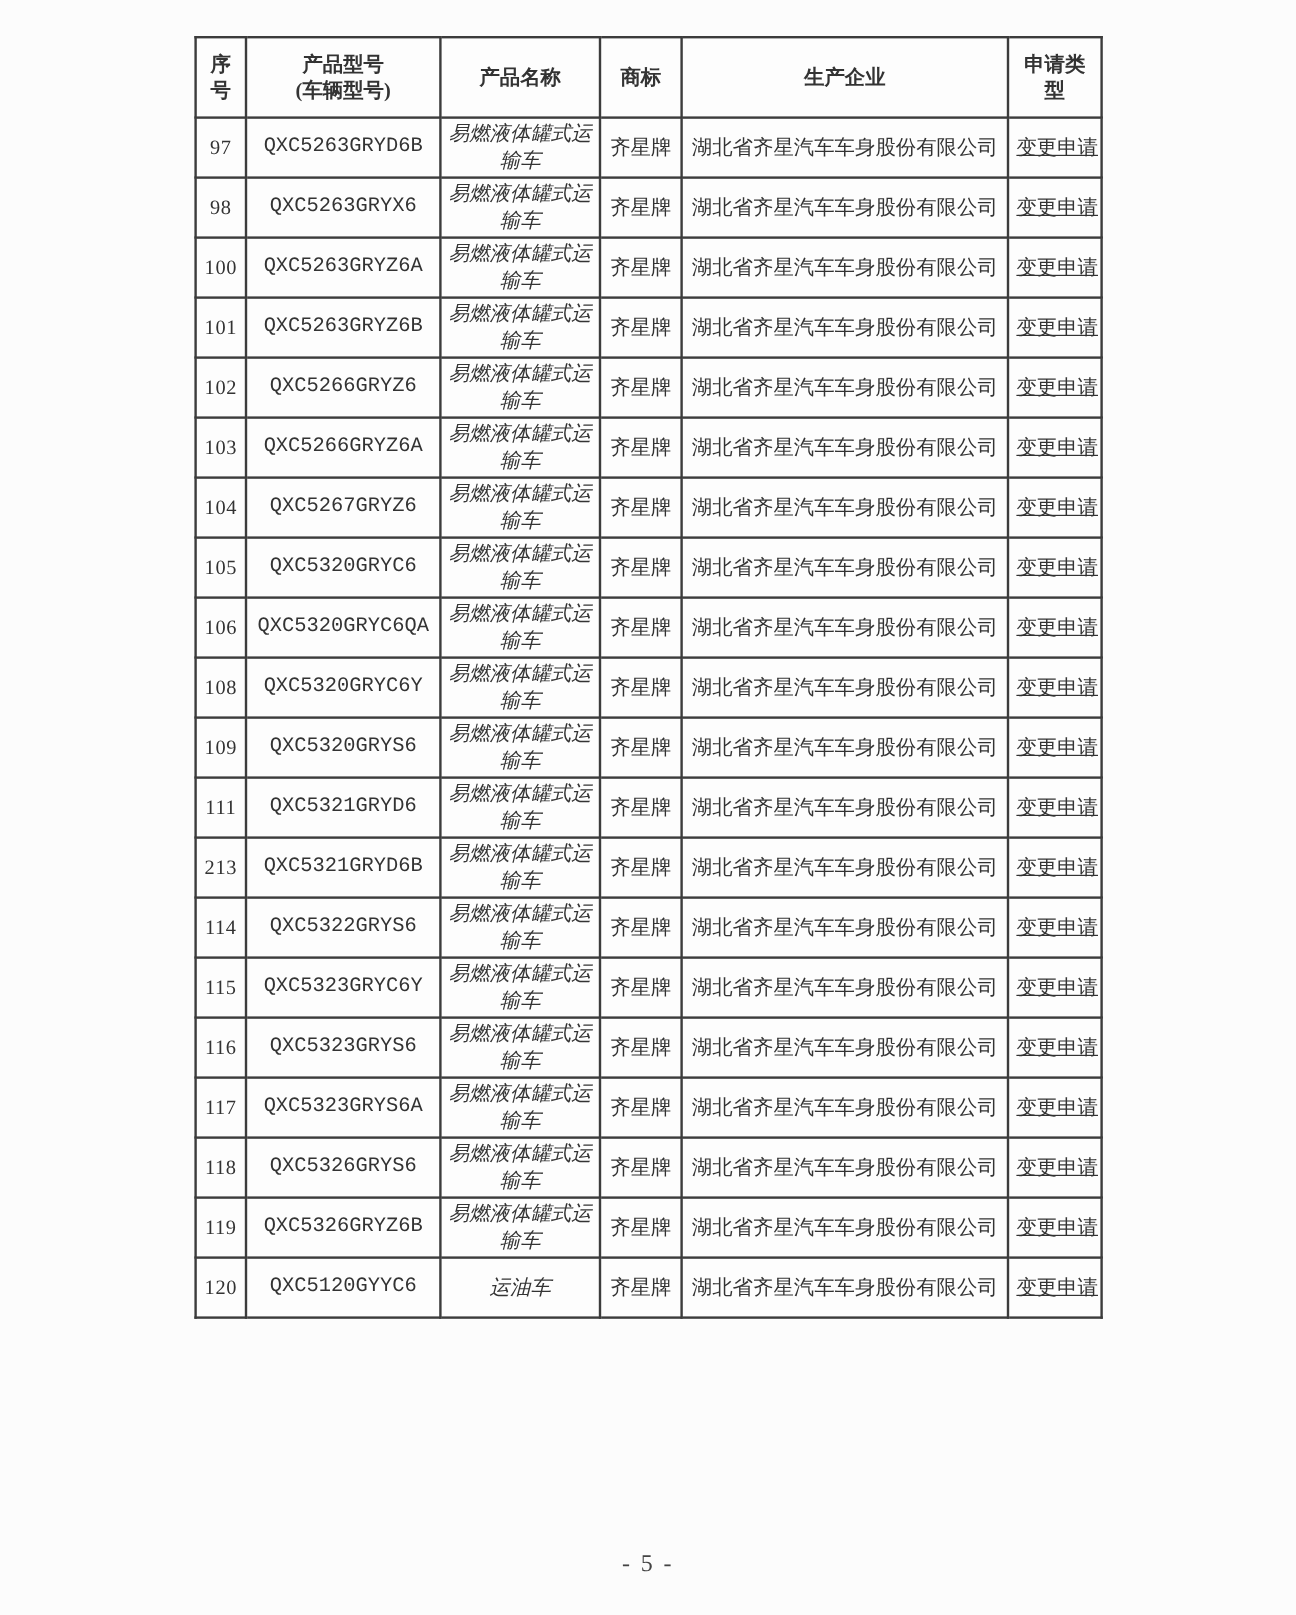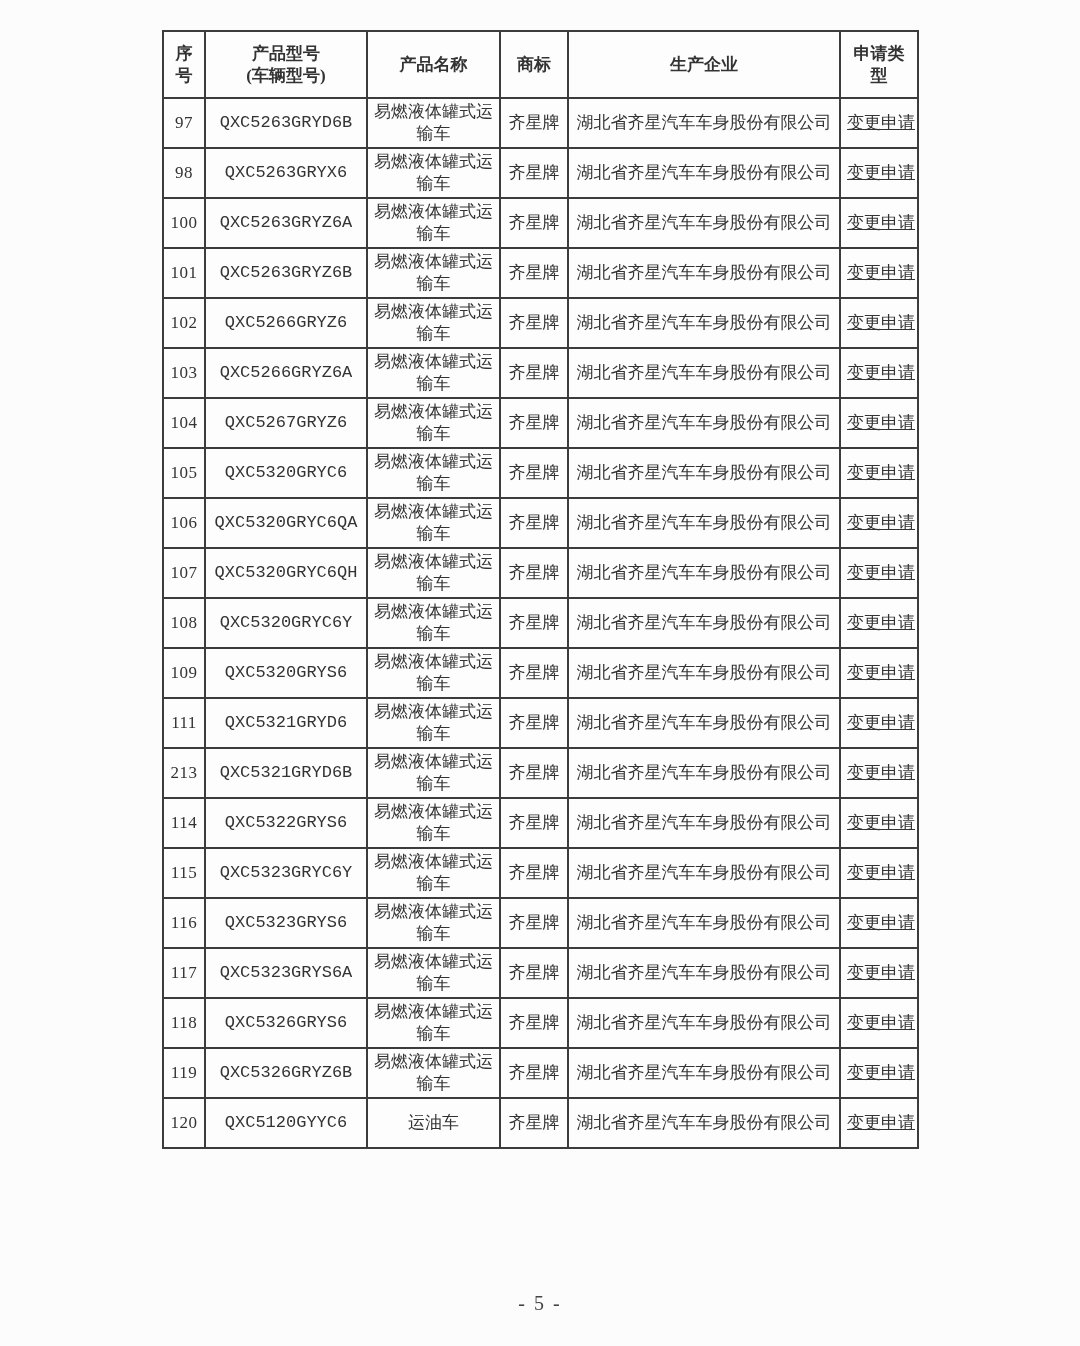--- a/index.html
+++ b/index.html
@@ -54,20 +54,21 @@
   td.col-model {
     font-family: "Liberation Mono", "DejaVu Sans Mono", monospace;
     font-size: 16px;
     letter-spacing: 0px;
     white-space: nowrap;
     padding: 2px 2px;
     margin-top: 27px;
   }
   td.col-name {
     padding: 2px 6px;
+    font-style: italic;
   }
   td.col-manu {
     padding: 2px 10px;
   }
   td.col-type {
     padding: 2px 3px;
     white-space: nowrap;
     text-decoration: underline;
   }
   .footer {
@@ -173,28 +174,20 @@
         </tr>
         <tr>
           <td class="col-seq">106</td>
           <td class="col-model">QXC5320GRYC6QA</td>
           <td class="col-name">易燃液体罐式运输车</td>
           <td class="col-brand">齐星牌</td>
           <td class="col-manu">湖北省齐星汽车车身股份有限公司</td>
           <td class="col-type">变更申请</td>
         </tr>
         <tr>
-          <td class="col-seq">107</td>
-          <td class="col-model">QXC5320GRYC6QH</td>
-          <td class="col-name">易燃液体罐式运输车</td>
-          <td class="col-brand">齐星牌</td>
-          <td class="col-manu">湖北省齐星汽车车身股份有限公司</td>
-          <td class="col-type">变更申请</td>
-        </tr>
-        <tr>
           <td class="col-seq">108</td>
           <td class="col-model">QXC5320GRYC6Y</td>
           <td class="col-name">易燃液体罐式运输车</td>
           <td class="col-brand">齐星牌</td>
           <td class="col-manu">湖北省齐星汽车车身股份有限公司</td>
           <td class="col-type">变更申请</td>
         </tr>
         <tr>
           <td class="col-seq">109</td>
           <td class="col-model">QXC5320GRYS6</td>

